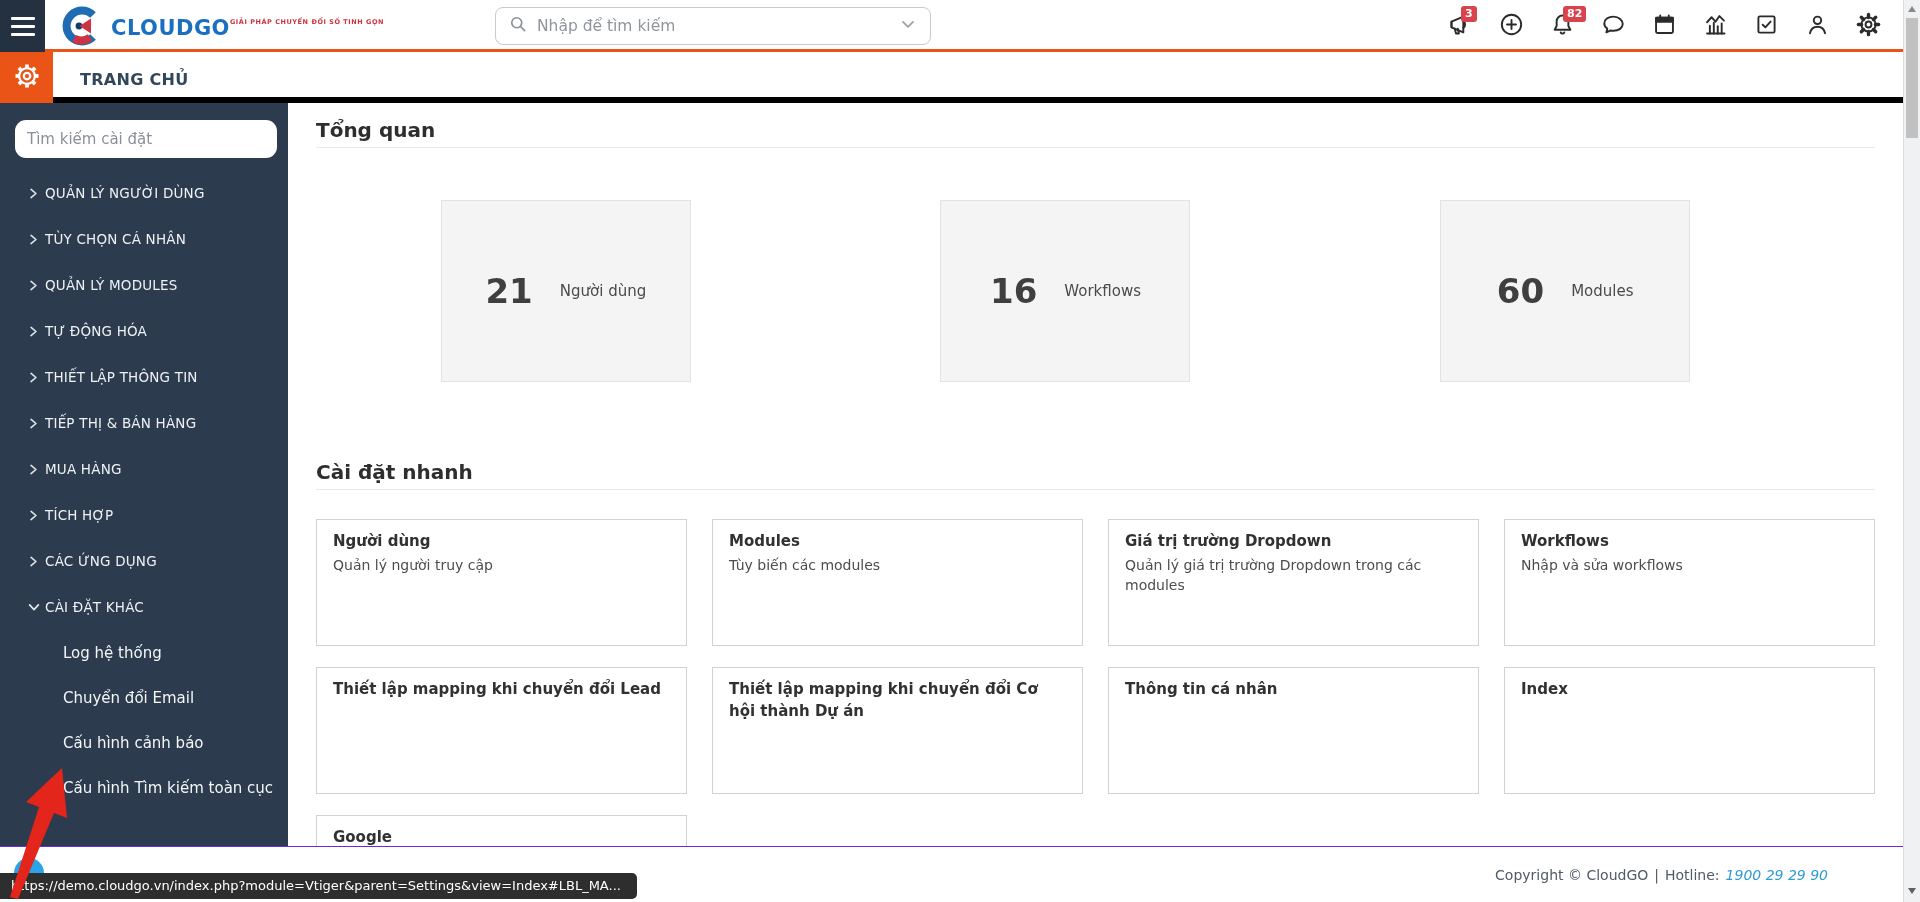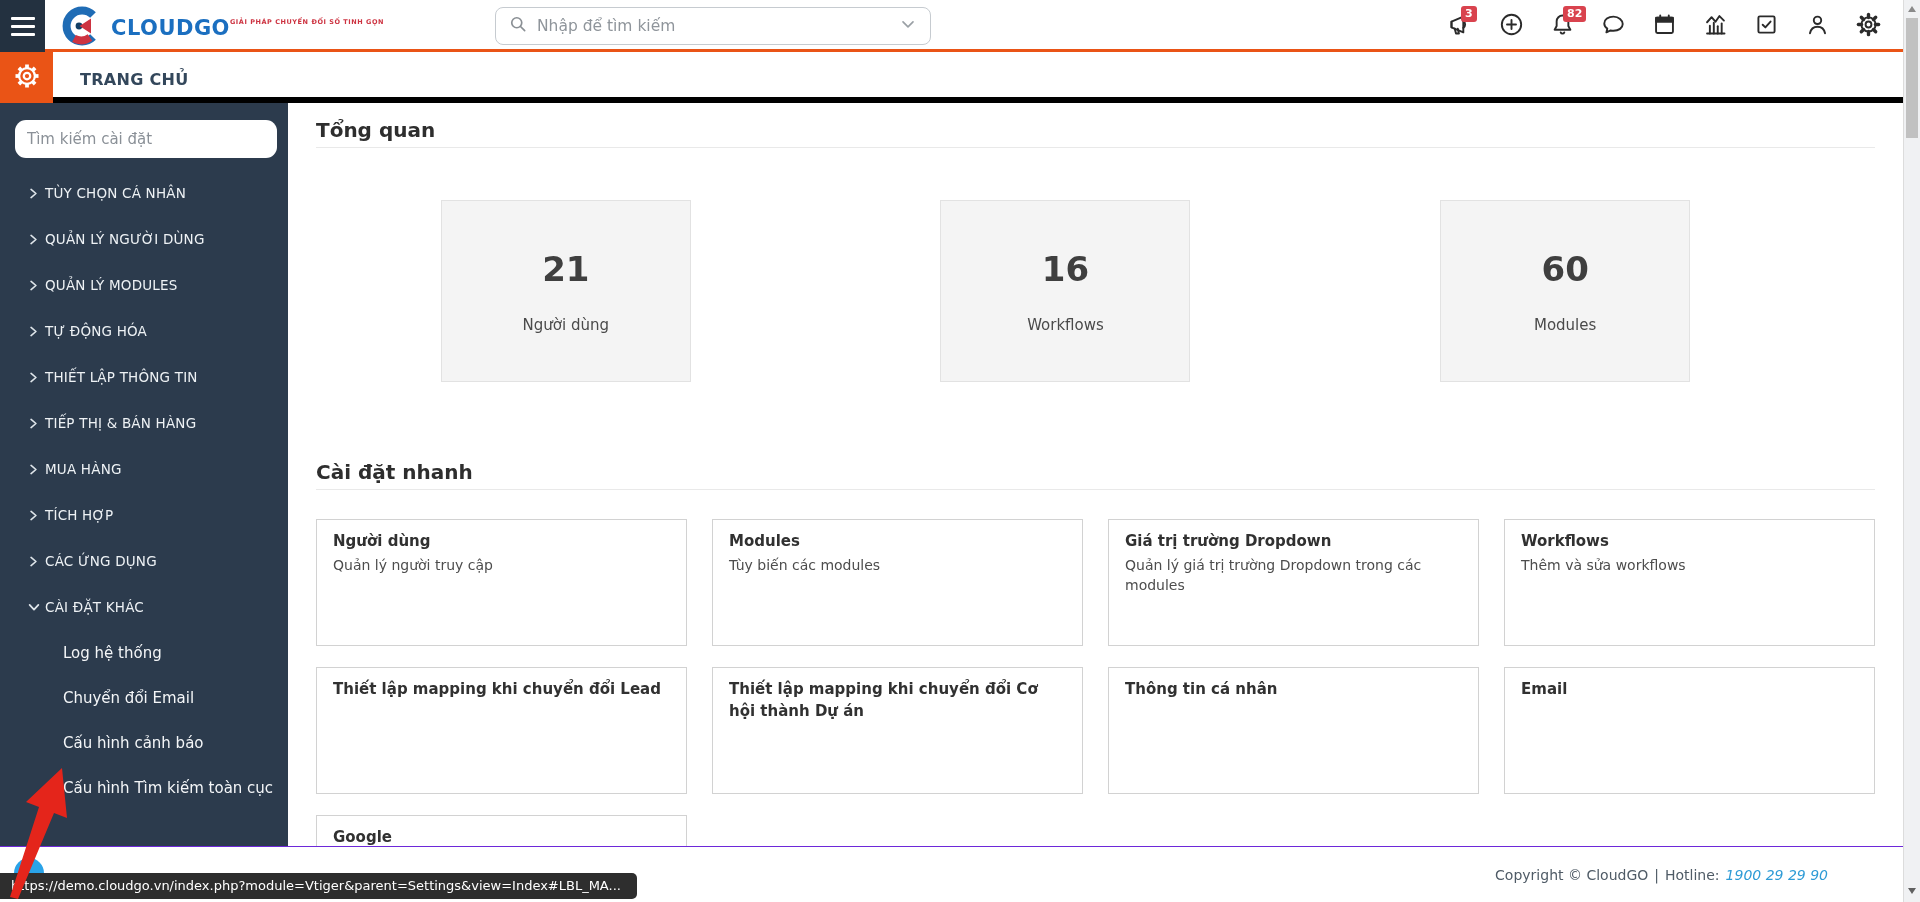--- a/index.html
+++ b/index.html
@@ -49,21 +49,21 @@
   .sb-sub { height:45px; display:flex; align-items:center; padding-left:63px; color:#f4f6f8;
             font-size:15px; cursor:pointer; }
 
   
   .main { position:absolute; left:288px; top:103px; width:1615px; height:759px; background:#fff;
           padding:0 28px; overflow:hidden; z-index:5; }
   .sec-title { margin-top:13px; font-size:20px; line-height:28px; font-weight:600; color:#2e2e2e; }
   .sec-rule { border:none; border-top:1px solid #e9e9e9; margin-top:3px; }
   .stats-row { margin-top:52px; display:grid; grid-template-columns:1fr 1fr 1fr; padding-right:60px; justify-items:center; }
   .stat-card { width:250px; height:182px; background:#f4f4f4; border:1px solid #e2e2e2;
-               display:flex; flex-direction:column; align-items:center; justify-content:center; gap:27px; }
+               display:flex; flex-direction:row; align-items:center; justify-content:center; gap:27px; }
   .stat-value { font-size:34px; font-weight:600; color:#3f3f3f; }
   .stat-label { font-size:15px; color:#4a4a4a; }
   .sec2-title { margin-top:76px; }
   .quick-grid { margin-top:29px; display:grid; grid-template-columns:repeat(4,1fr); column-gap:25px; row-gap:21px; }
   .q-card { border:1px solid #d2d2d2; background:#fff; height:127px; padding:11px 16px; cursor:pointer; }
   .q-title { font-size:15px; font-weight:600; color:#313131; line-height:1.45; }
   .q-desc { font-size:14px; color:#4d4d4d; line-height:1.45; margin-top:2px; }
   .q-desc:empty { display:none; }
 
   
@@ -235,29 +235,29 @@
   <div class="sb-search">
     <input type="text" placeholder="Tìm kiếm cài đặt" style="">
   </div>
   <div class="sb-list">
       <div class="sb-item">
     <span class="sb-chevron">
           <svg width="13" height="13" viewBox="0 0 16 16" fill="none" stroke="#dfe5ea" stroke-width="2" stroke-linecap="round" stroke-linejoin="round">
             <path d="M5 3 L11 8 L5 13"></path>
           </svg>
         </span>
+    <span class="sb-label">QUẢN LÝ NGƯỜI DÙNG</span>
+  </div>
+      <div class="sb-item">
+    <span class="sb-chevron">
+          <svg width="13" height="13" viewBox="0 0 16 16" fill="none" stroke="#dfe5ea" stroke-width="2" stroke-linecap="round" stroke-linejoin="round">
+            <path d="M5 3 L11 8 L5 13"></path>
+          </svg>
+        </span>
     <span class="sb-label">TÙY CHỌN CÁ NHÂN</span>
-  </div>
-      <div class="sb-item">
-    <span class="sb-chevron">
-          <svg width="13" height="13" viewBox="0 0 16 16" fill="none" stroke="#dfe5ea" stroke-width="2" stroke-linecap="round" stroke-linejoin="round">
-            <path d="M5 3 L11 8 L5 13"></path>
-          </svg>
-        </span>
-    <span class="sb-label">QUẢN LÝ NGƯỜI DÙNG</span>
   </div>
       <div class="sb-item">
     <span class="sb-chevron">
           <svg width="13" height="13" viewBox="0 0 16 16" fill="none" stroke="#dfe5ea" stroke-width="2" stroke-linecap="round" stroke-linejoin="round">
             <path d="M5 3 L11 8 L5 13"></path>
           </svg>
         </span>
     <span class="sb-label">QUẢN LÝ MODULES</span>
   </div>
       <div class="sb-item">
@@ -350,36 +350,36 @@
       <div class="q-card">
     <div class="q-title">Modules</div>
     <div class="q-desc">Tùy biến các modules</div>
   </div>
       <div class="q-card">
     <div class="q-title">Giá trị trường Dropdown</div>
     <div class="q-desc">Quản lý giá trị trường Dropdown trong các modules</div>
   </div>
       <div class="q-card">
     <div class="q-title">Workflows</div>
-    <div class="q-desc">Thêm và sửa workflows</div>
+    <div class="q-desc">Nhập và sửa workflows</div>
   </div>
       <div class="q-card">
     <div class="q-title">Thiết lập mapping khi chuyển đổi Lead</div>
 
   </div>
       <div class="q-card">
     <div class="q-title">Thiết lập mapping khi chuyển đổi Cơ hội thành Dự án</div>
 
   </div>
       <div class="q-card">
     <div class="q-title">Thông tin cá nhân</div>
 
   </div>
       <div class="q-card">
-    <div class="q-title">Email</div>
+    <div class="q-title">Index</div>
 
   </div>
       <div class="q-card">
     <div class="q-title">Google</div>
 
   </div>
     </div>
 </div>
 
 <div class="footer">

